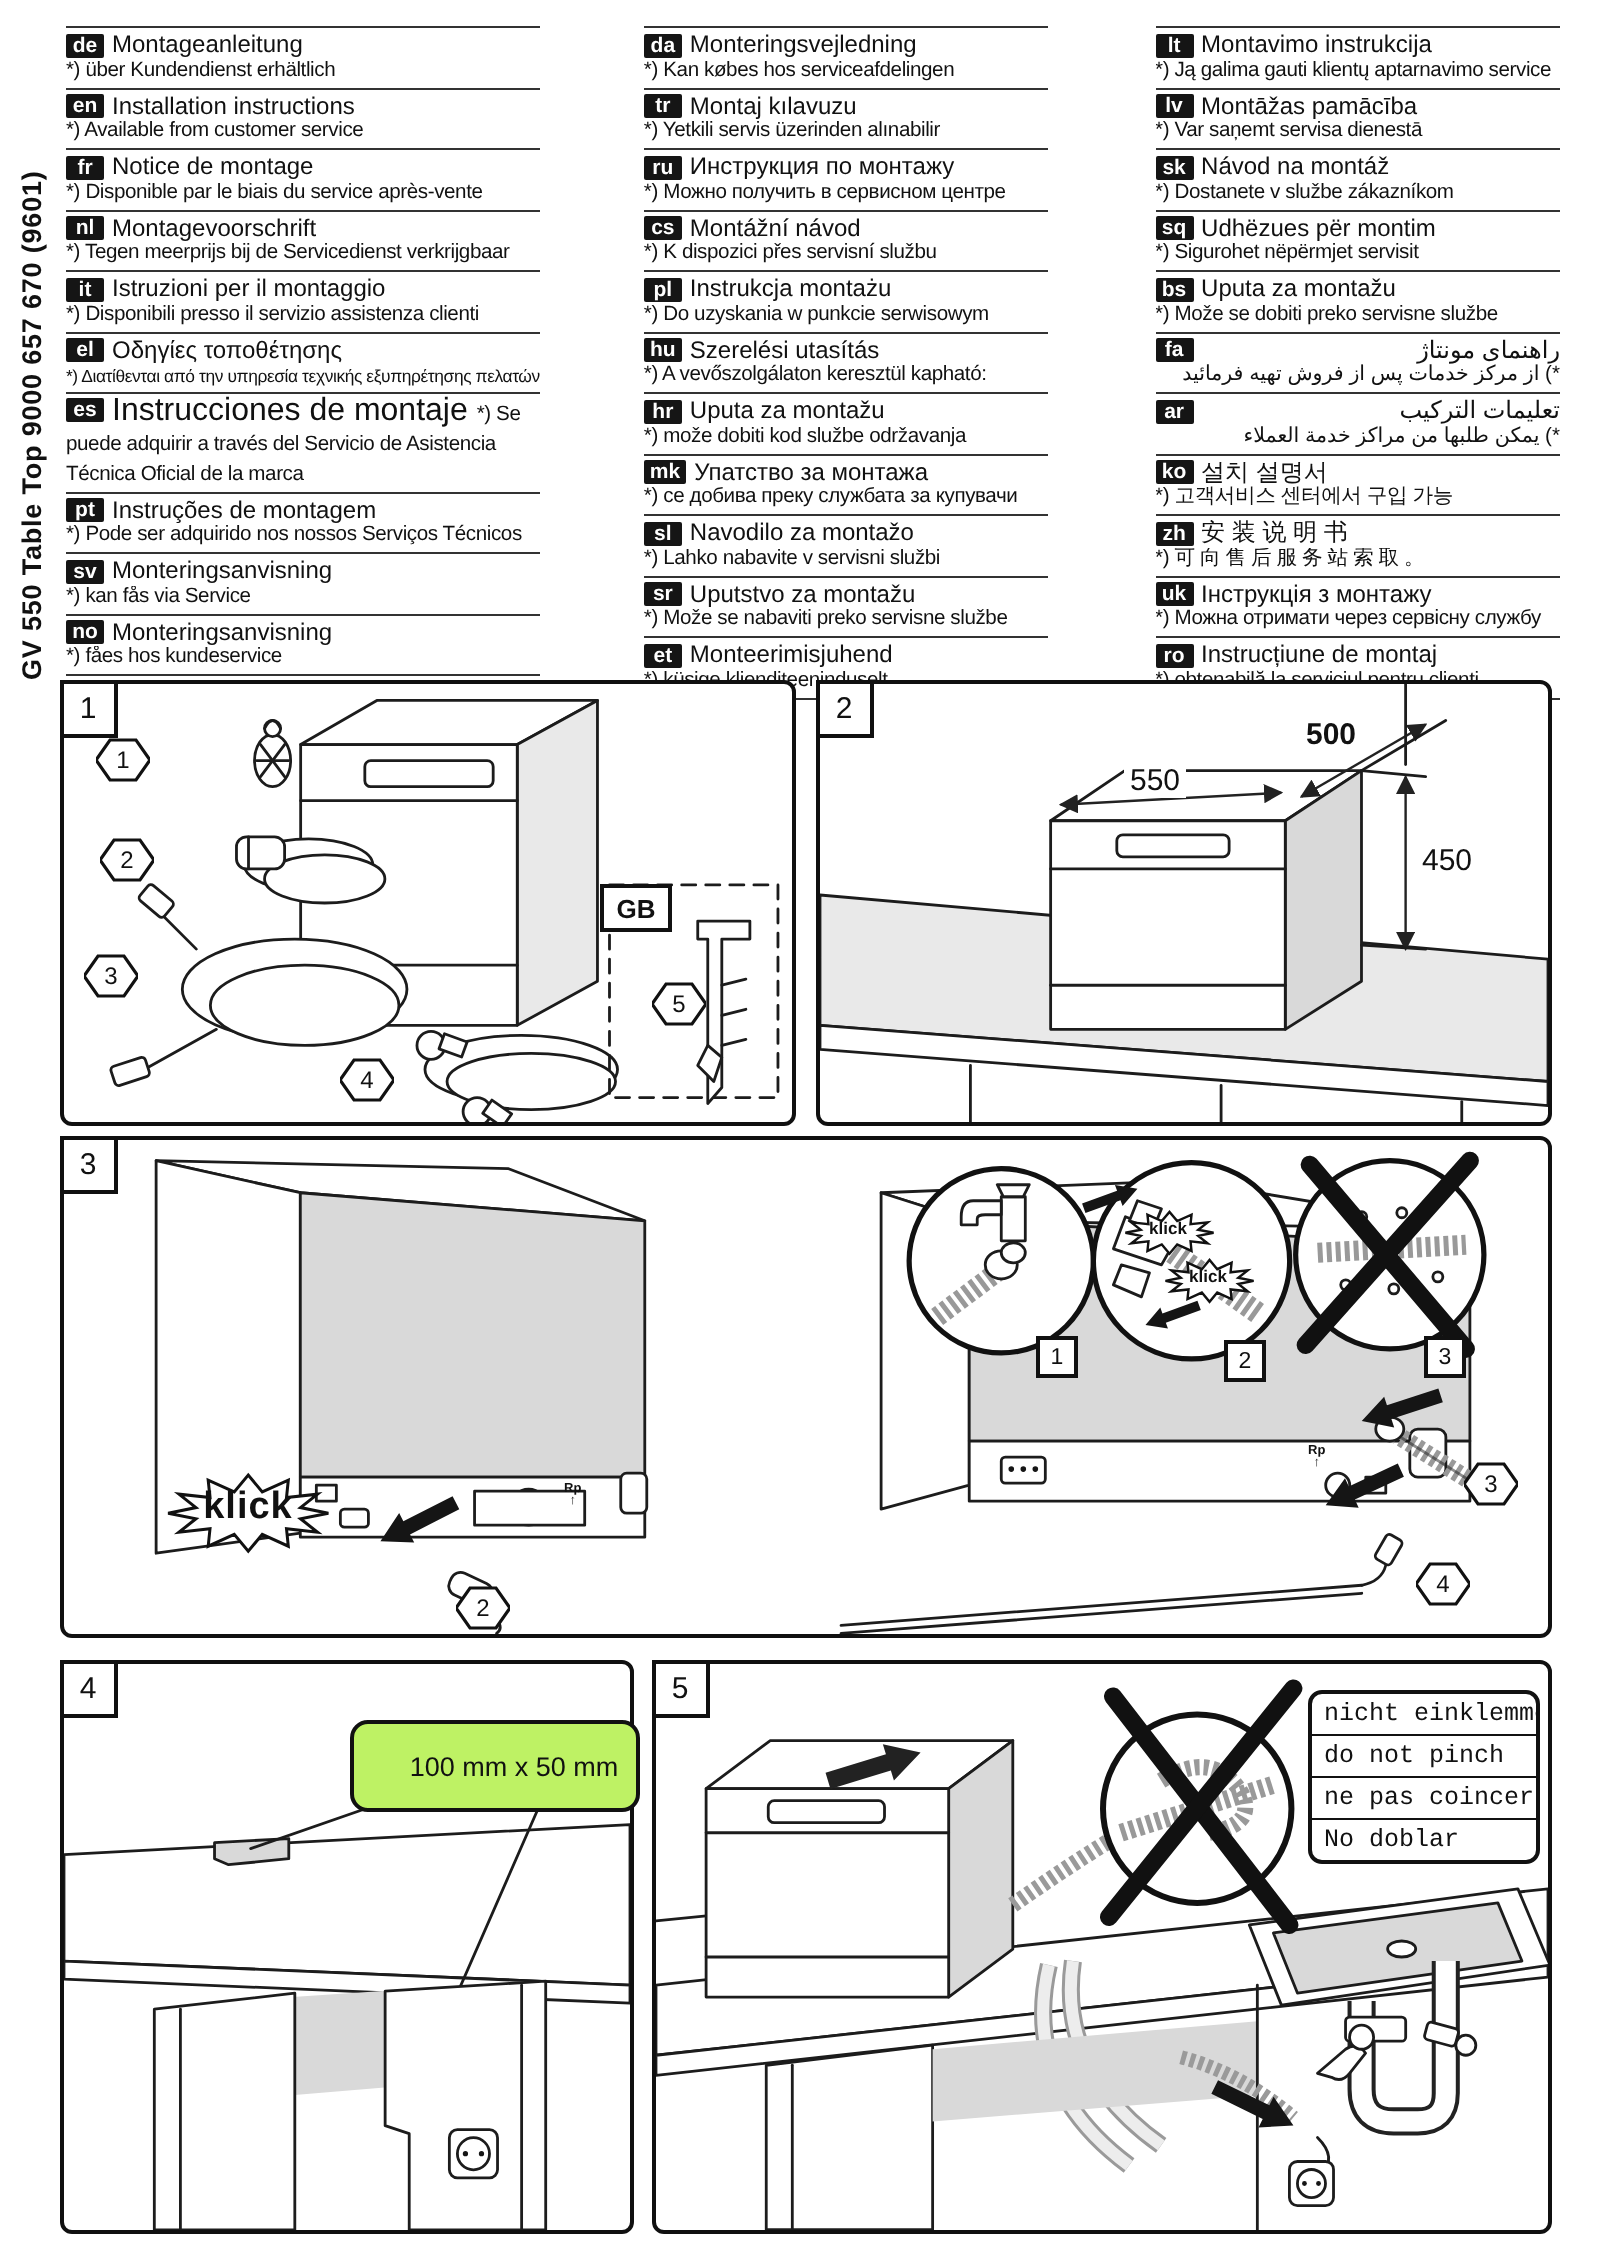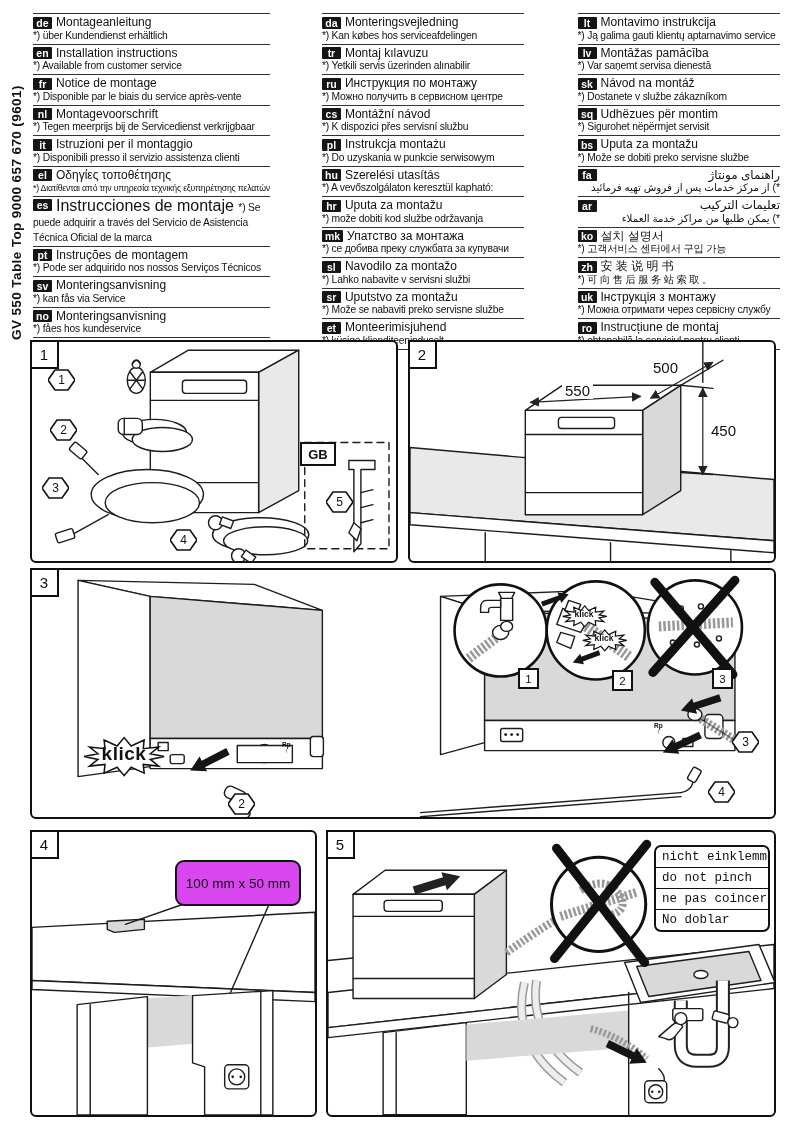--- a/index.html
+++ b/index.html
@@ -55,22 +55,22 @@
          justify-content:center;font-size:12px;font-weight:500;}
   .sq{position:absolute;width:17px;height:17px;background:#fff;border:2px solid #111;
       display:flex;align-items:center;justify-content:center;font-size:11.5px;font-weight:500;z-index:4;}
   .lbl{position:absolute;z-index:3;}
   .dimlbl{font-size:15px;background:#fff;padding:0 3px;}
   .gbbox{position:absolute;width:32px;height:20px;background:#fff;border:2.2px solid #111;
          display:flex;align-items:center;justify-content:center;font-weight:bold;font-size:13px;z-index:4;}
   .klick-big{font-weight:bold;font-size:19px;letter-spacing:.5px;}
   .klick-sm{font-weight:bold;font-size:8.5px;}
   .rp{font-size:6.5px;font-weight:bold;line-height:6px;text-align:center;}
-  .cutout-label{position:absolute;border:2.4px solid #111;border-radius:9px;background:#d946ef;
-        display:flex;align-items:center;justify-content:center;font-size:13.5px;z-index:4;}
+  .cutout-label{position:absolute;border:2.4px solid #111;border-radius:9px;background:#bef264;
+        display:flex;align-items:center;justify-content:center;font-size:13.5px;z-index:4;padding-left:19px;}
   .warnbox{position:absolute;border:2.4px solid #111;border-radius:7px;background:#fff;z-index:4;overflow:hidden;font-family:Liberation Mono, monospace;}
   .warn-row{font-size:12.5px;line-height:15px;padding:2.5px 6px;border-top:1.4px solid #111;white-space:nowrap;}
   .warnbox .warn-row:first-of-type{border-top:none;}
 </style>
 </head>
 <body>
 
 <div class="page">
 
   <div class="vtitle">GV 550 Table Top 9000 657 670 (9601)</div>
@@ -451,21 +451,21 @@
 
       <line x1="240" y1="56" x2="302" y2="20" stroke="#222" stroke-width="1.2" marker-start="url(#ar2)" marker-end="url(#ar2)"></line>
       <line class="ln" x1="270" y1="43" x2="312" y2="18" stroke-width="1"></line>
 
       <line x1="292" y1="46" x2="292" y2="132" stroke="#222" stroke-width="1.2" marker-start="url(#ar2)" marker-end="url(#ar2)"></line>
       <line class="ln" x1="270" y1="43" x2="302" y2="46" stroke-width="1"></line>
       <line class="ln" x1="270" y1="130" x2="302" y2="132" stroke-width="1"></line>
       <line class="ln" x1="292" y1="0" x2="292" y2="40" stroke-width="1"></line>
     </svg>
     <div class="lbl dimlbl" style="left:152px;top:40px;">550</div>
-    <div class="lbl dimlbl" style="left:240px;top:17px;">500</div>
+    <div class="lbl dimlbl" style="left:240px;top:17px;font-weight:bold;">500</div>
     <div class="lbl dimlbl" style="left:298px;top:80px;">450</div>
   </div>
 
   <div class="panel" id="panel3">
     <div class="pbadge">3</div>
     <svg class="art" viewBox="0 0 741 246">
       <defs>
         <polygon id="star12" points="40,0 26.1,2.8 34.6,9.5 19.1,7.8 20,16.5 7,10.6 0,19 -7,10.6 -20,16.5 -19.1,7.8 -34.6,9.5 -26.1,2.8 -40,0 -26.1,-2.8 -34.6,-9.5 -19.1,-7.8 -20,-16.5 -7,-10.6 0,-19 7,-10.6 20,-16.5 19.1,-7.8 34.6,-9.5 26.1,-2.8"></polygon>
         <path id="barrow3" d="M0,0 L16,-9 L16,-4 L46,-4 L46,4 L16,4 L16,9 Z"></path>
       </defs>

